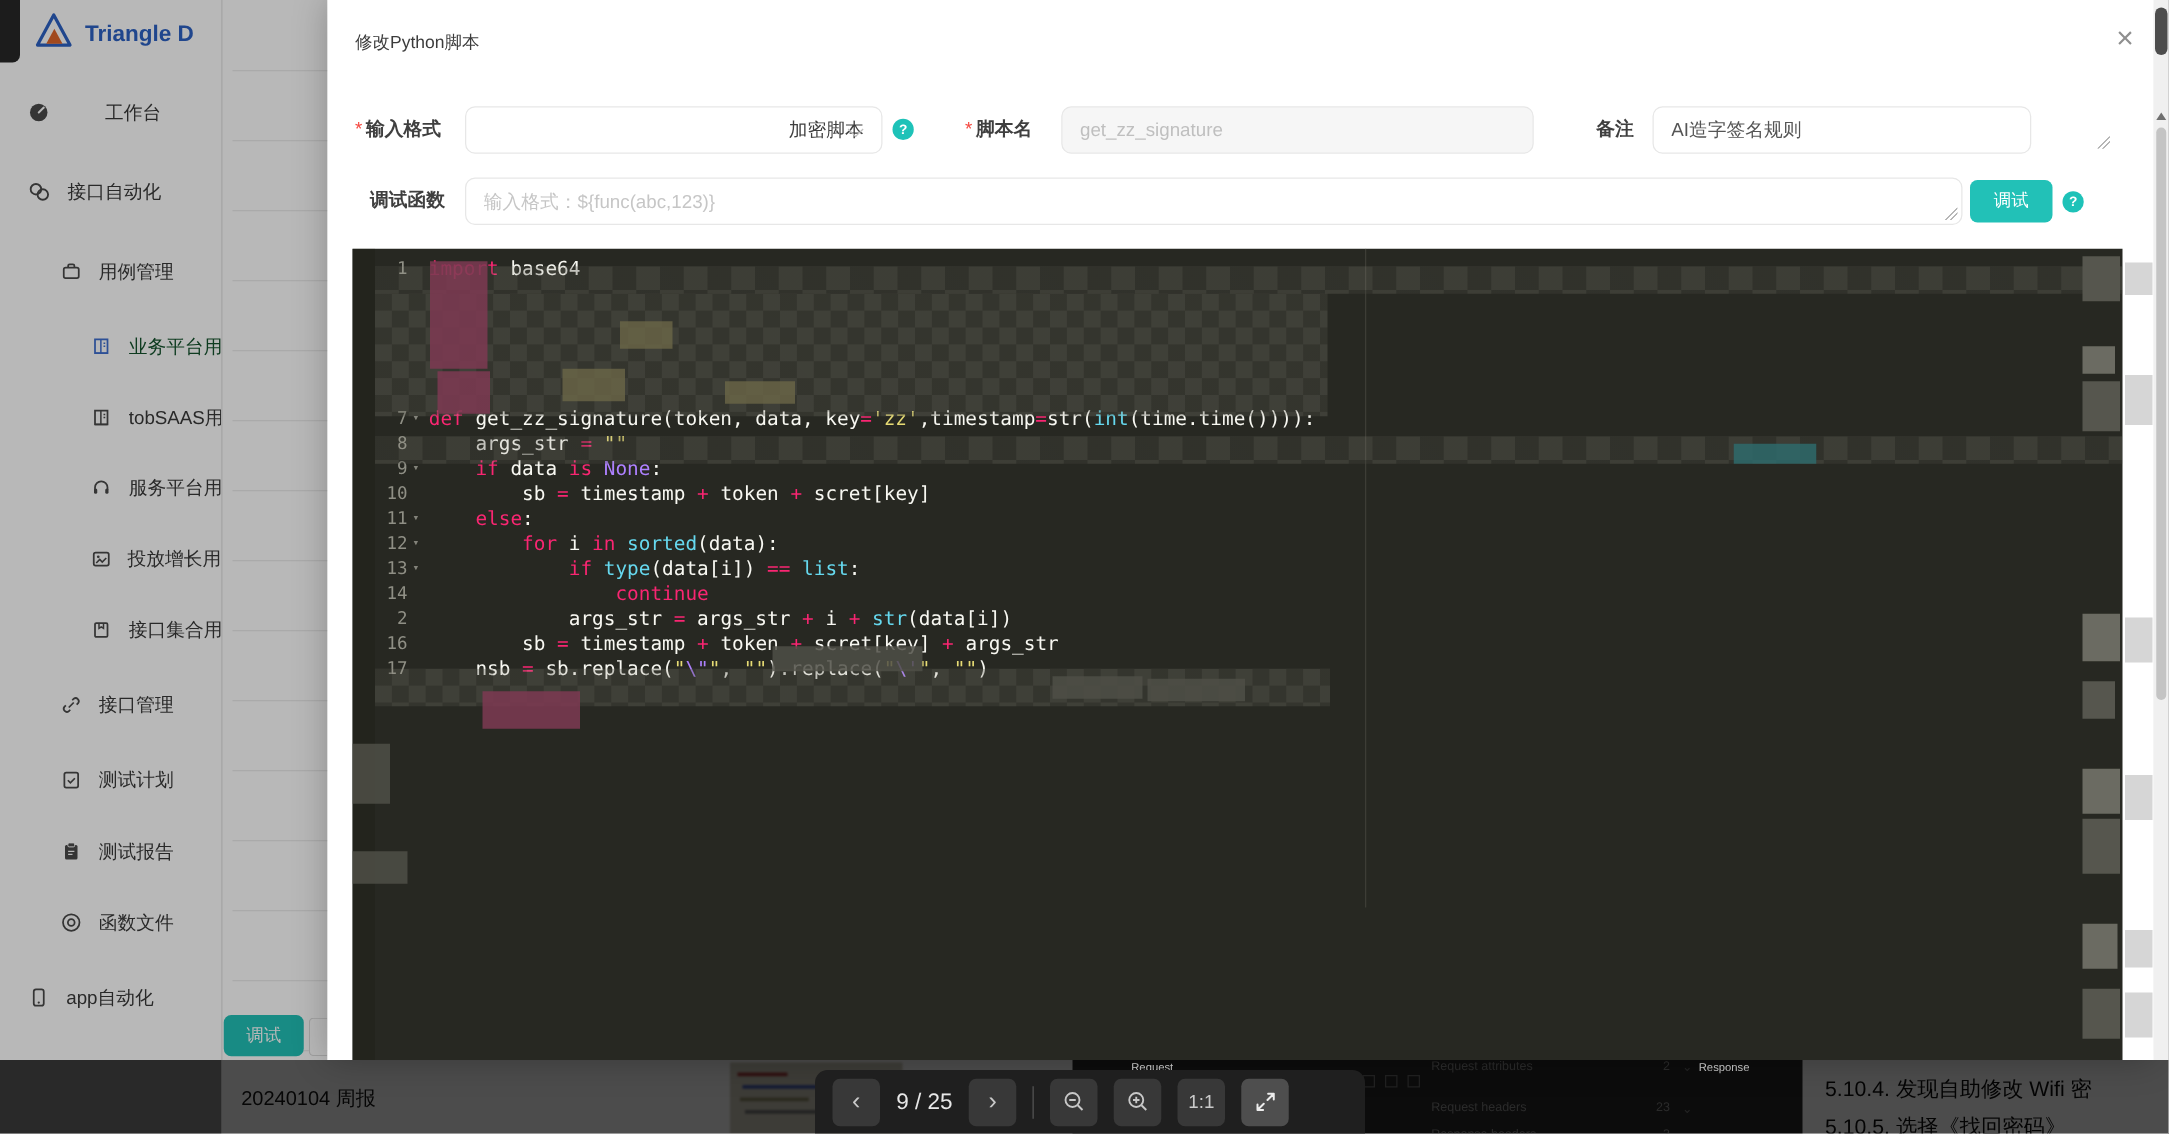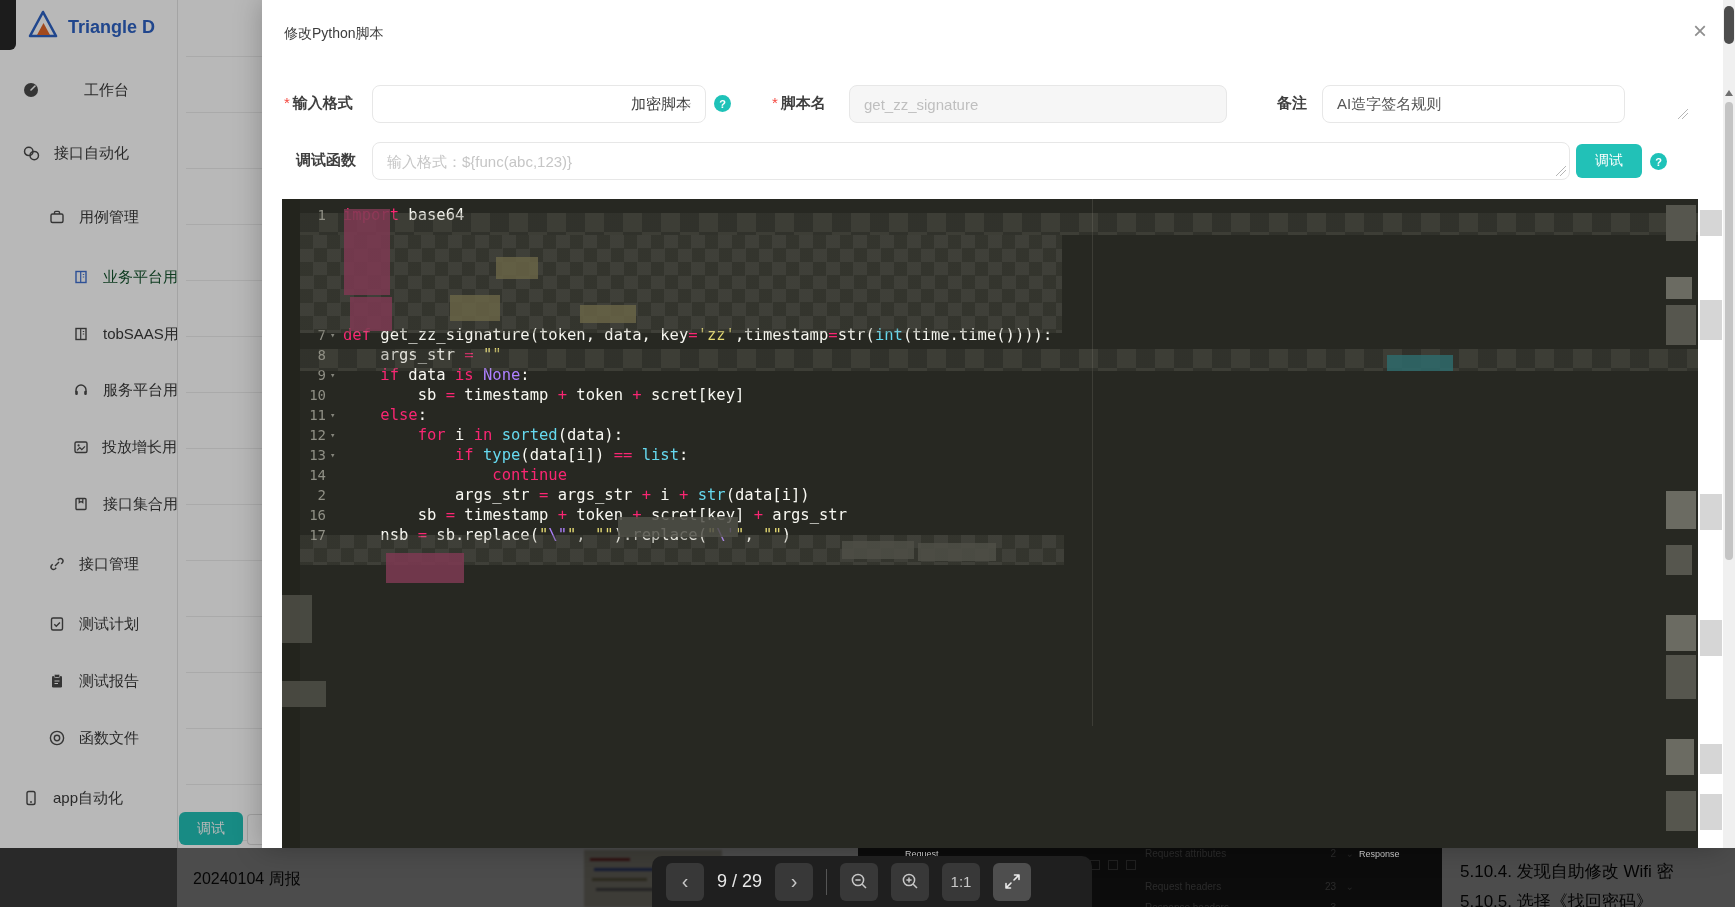--- a/index.html
+++ b/index.html
@@ -365,21 +365,21 @@
     <div class="wz" style="left:1438px;top:210px;height:26px;"></div>
     <div class="wz" style="left:1438px;top:300px;height:40px;"></div>
     <div class="wz" style="left:1438px;top:494px;height:36px;"></div>
     <div class="wz" style="left:1438px;top:620px;height:36px;"></div>
     <div class="wz" style="left:1438px;top:744px;height:30px;"></div>
     <div class="wz" style="left:1438px;top:794px;height:36px;"></div>
   </div>
 
   <div class="abs ptoolbar">
     <div class="pt-btn">‹</div>
-    <div class="pt-page">9 / 29</div>
+    <div class="pt-page">9 / 25</div>
     <div class="pt-btn">›</div>
     <div class="pt-div"></div>
     <div class="pt-btn">
       <svg width="19" height="19" viewBox="0 0 19 19">
         <circle cx="8" cy="8" r="5.6" fill="none" stroke="#c8c8c8" stroke-width="1.5"></circle>
         <line x1="12.2" y1="12.2" x2="16" y2="16" stroke="#c8c8c8" stroke-width="1.5"></line>
         <line x1="5.4" y1="8" x2="10.6" y2="8" stroke="#c8c8c8" stroke-width="1.5"></line>
       </svg>
     </div>
     <div class="pt-btn">

